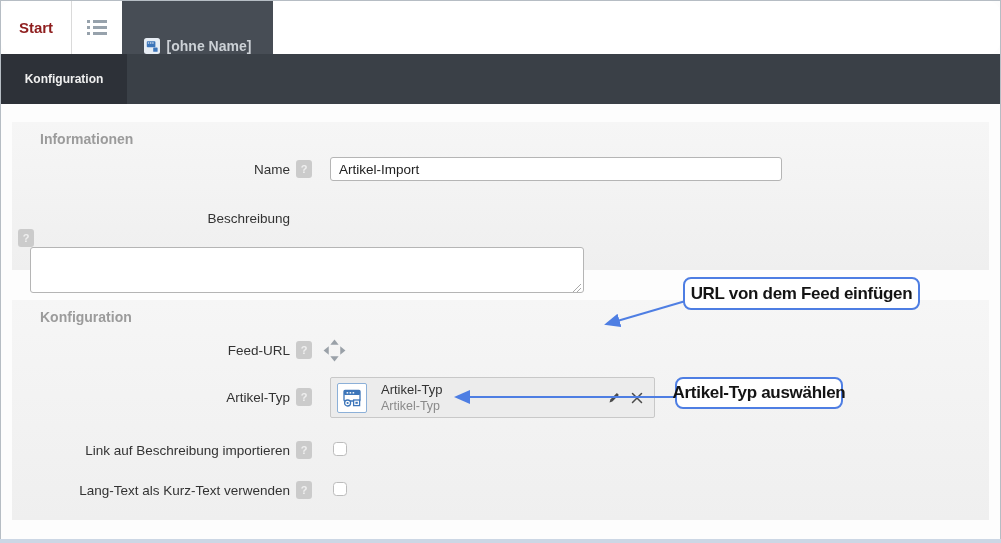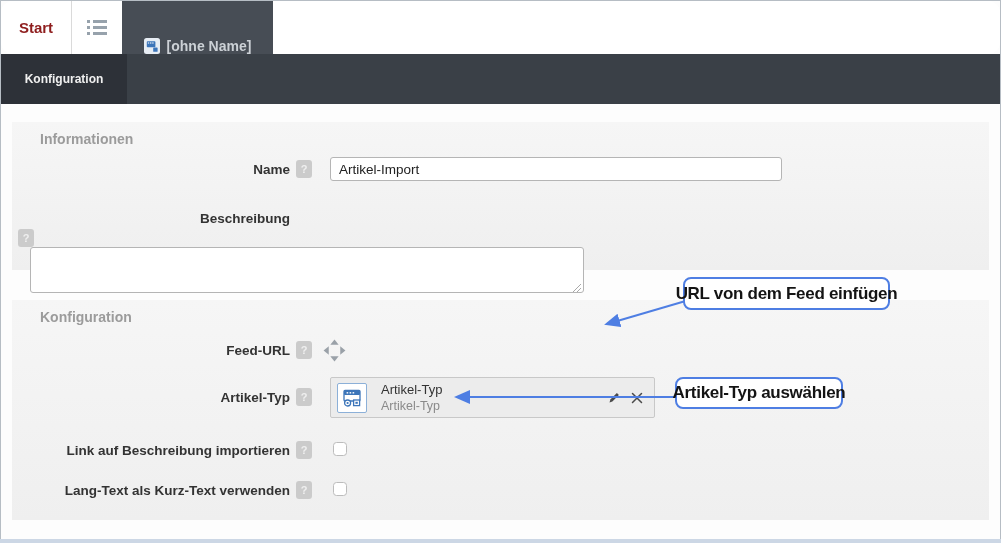--- a/index.html
+++ b/index.html
@@ -22,21 +22,21 @@
   .navbar{ position:absolute; left:1px; top:54px; right:1px; height:50px; background:#3a4047; }
   .nav-item{ width:126px; height:100%; background:#2d3138; display:flex; align-items:center;
     justify-content:center; cursor:pointer; }
   .nav-item span{ font-size:12px; font-weight:bold; color:#f0f0f0; }
   
   .panel{ position:absolute; left:12px; width:977px; background:linear-gradient(#f6f6f6,#efefef); }
   .panel-info{ top:122px; height:148px; }
   .panel-konfig{ top:300px; height:220px; }
   .panel-title{ padding:9px 0 0 28px; font-size:14px; font-weight:bold; color:#9b9b9b; }
   .form-row{ position:absolute; left:0; right:0; display:flex; align-items:flex-start; }
-  .row-label{ width:278px; text-align:right; font-size:13.5px; font-weight:bold; color:#333;
+  .row-label{ width:278px; text-align:right; font-size:13.5px; font-weight:normal; color:#333;
     padding-top:5px; line-height:15px; }
   .help{ width:16px; height:18px; margin-left:6px; margin-top:3px; background:#cbcbcb; border-radius:3px;
     color:#efefef; font-size:11px; font-weight:bold; display:flex; align-items:center; justify-content:center;
     cursor:pointer; flex:0 0 auto; }
   .field{ margin-left:18px; }
   .text-input{ width:452px; height:24px; border:1px solid #b5b5b5; border-radius:3px; background:#fff;
     font-family:"Liberation Sans", sans-serif; font-size:13.5px; color:#222; padding:0 8px; outline:none; }
   .textarea-wrap{ position:relative; }
   .textarea{ width:554px; height:46px; border:1px solid #b5b5b5; border-radius:3px; background:#fff;
     resize:none; font-family:"Liberation Sans", sans-serif; font-size:13.5px; color:#222; padding:4px 8px; outline:none; }
@@ -64,21 +64,21 @@
   .sel-actions{ margin-left:auto; margin-right:11px; display:flex; align-items:center; gap:10px; }
   .sel-actions > span{ display:flex; cursor:pointer; }
   
   .checkbox{ width:14px; height:14px; margin-left:3px; margin-top:1px; background:#fff;
     border:1.5px solid #bcbcbc; border-radius:3.5px; cursor:pointer; }
   .cb-label{ padding-top:2px; }
   
   .callout{ position:absolute; background:#fff; border:2px solid #4e7ee3; border-radius:8px;
     display:flex; align-items:center; justify-content:center; z-index:6; }
   .callout span{ font-size:17px; font-weight:bold; color:#141414; letter-spacing:-0.3px; white-space:nowrap; }
-  .callout-1{ left:683px; top:277px; width:207px; height:33px; }
+  .callout-1{ left:683px; top:277px; width:237px; height:33px; }
   .callout-2{ left:675px; top:377px; width:168px; height:32px; }
   .overlay{ position:absolute; left:0; top:0; width:1001px; height:543px; z-index:5; pointer-events:none; }
   
   .bottom-band{ position:absolute; left:0; right:0; bottom:0; height:4px; background:#ccd7e5; }
 </style>
 </head>
 <body>
 
 <div class="screen">
 

